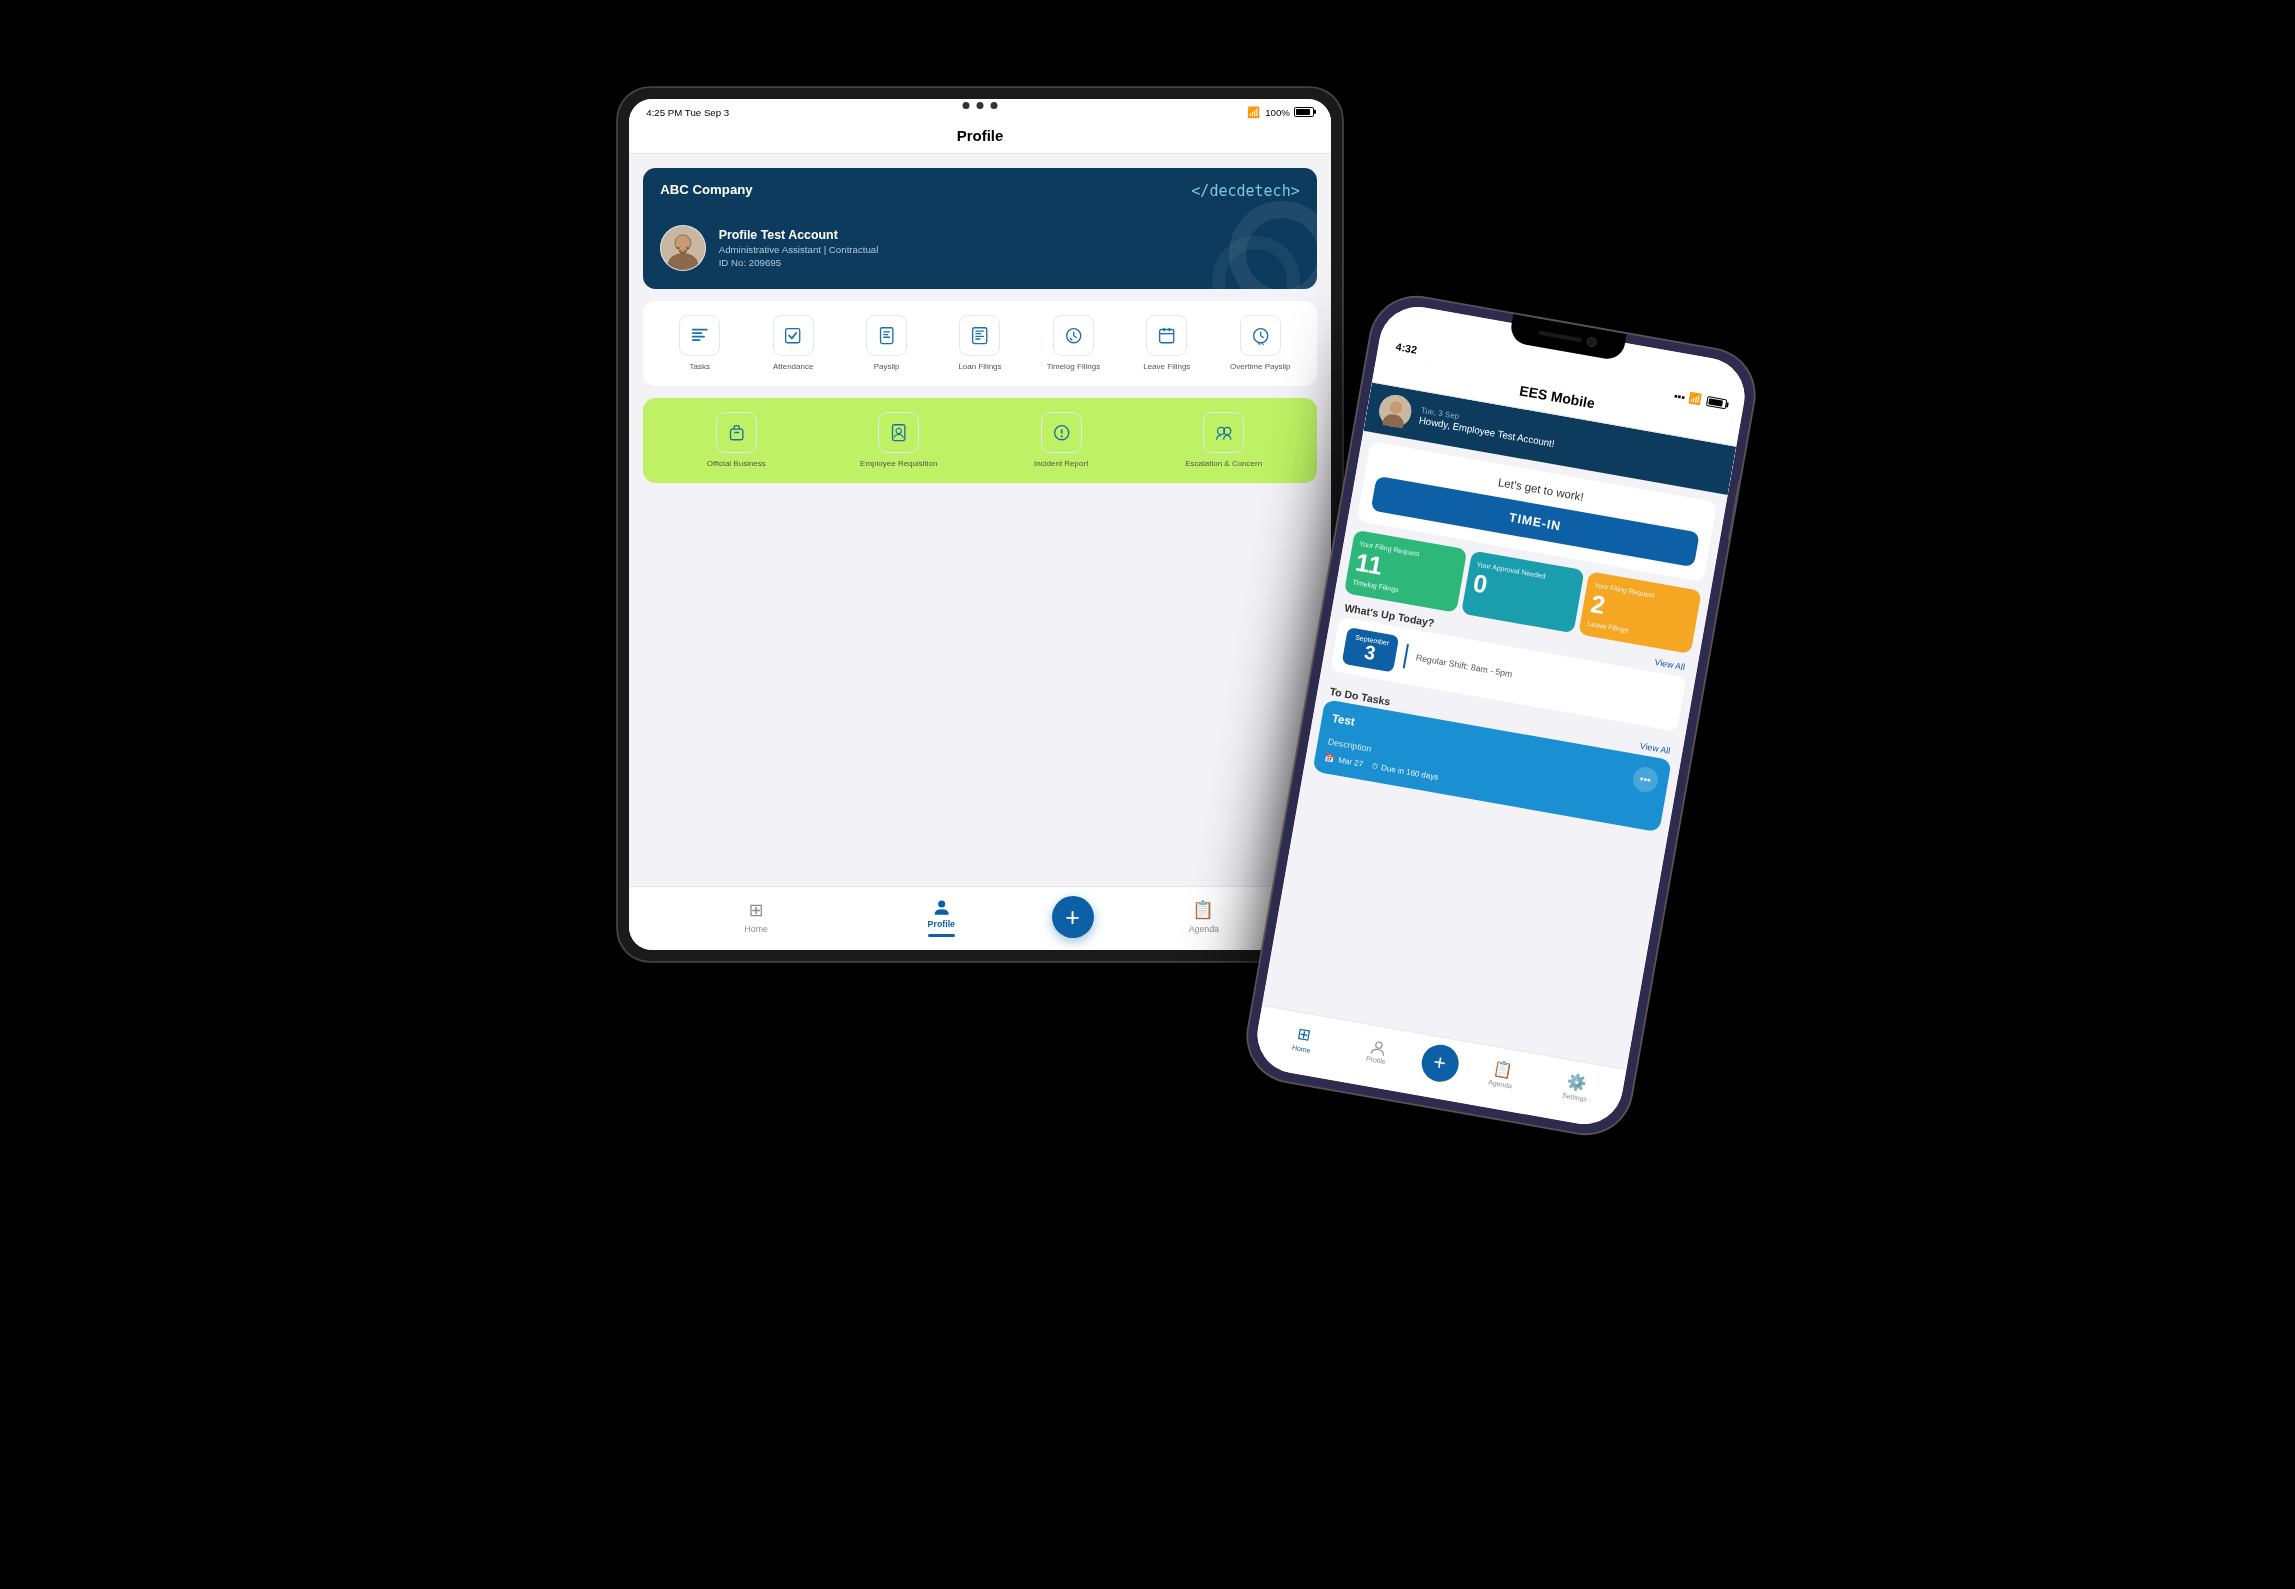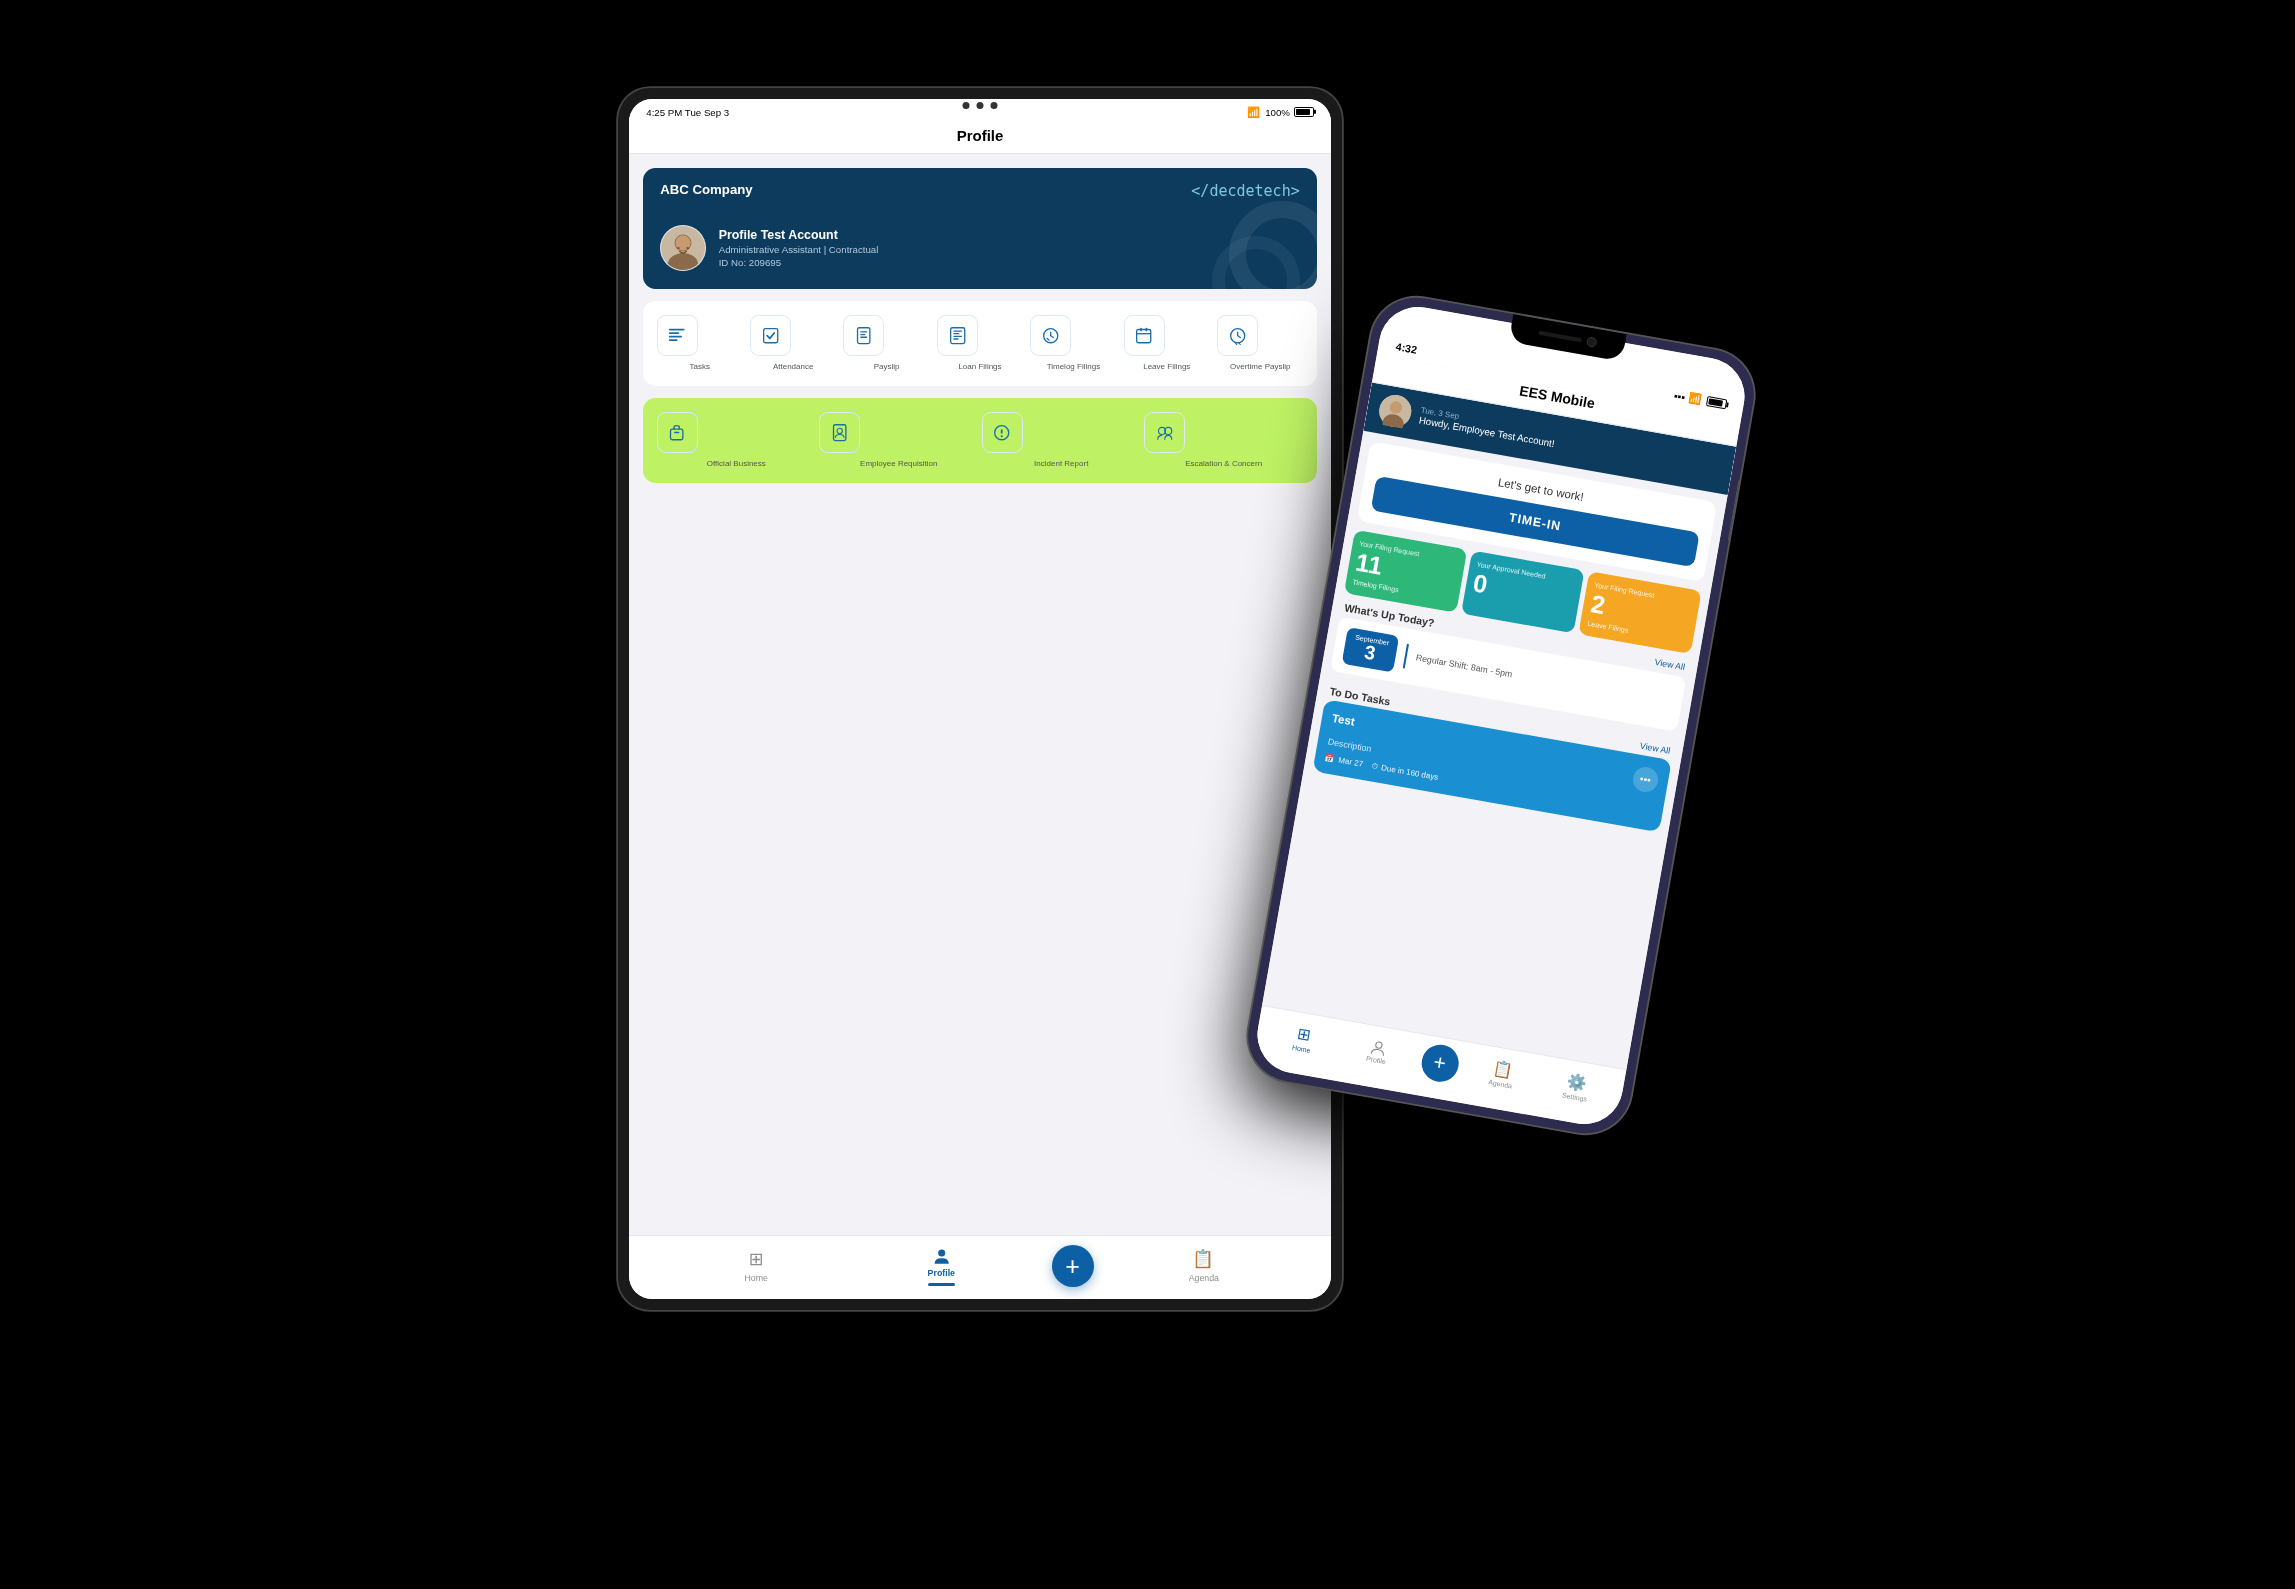--- a/index.html
+++ b/index.html
@@ -19,21 +19,21 @@
       width: 1059px;
       height: 1413px;
     }
 
     
     .tablet {
       position: absolute;
       left: 0;
       top: 0;
       width: 724px;
-      height: 1222px;
+      height: 873px;
       background: #1a1a1a;
       border-radius: 32px;
       box-shadow: 0 0 0 1.8px #444, 0 26.5px 71px rgba(0,0,0,0.8);
       overflow: hidden;
     }
     .tablet-inner {
       position: absolute;
       top: 10.6px;
       left: 10.6px;
       right: 10.6px;
@@ -207,20 +207,21 @@
       background: #bef264;
       border-radius: 12.4px;
       padding: 14px;
       display: grid;
       grid-template-columns: repeat(4, 1fr);
       gap: 3px;
     }
     .menu-item {
       display: flex;
       flex-direction: column;
+      align-items: center;
       gap: 5.3px;
       cursor: pointer;
     }
     .menu-icon-wrap {
       width: 41px;
       height: 41px;
       border: 1.3px solid #dce8f5;
       border-radius: 8.8px;
       display: flex;
       align-items: center;

